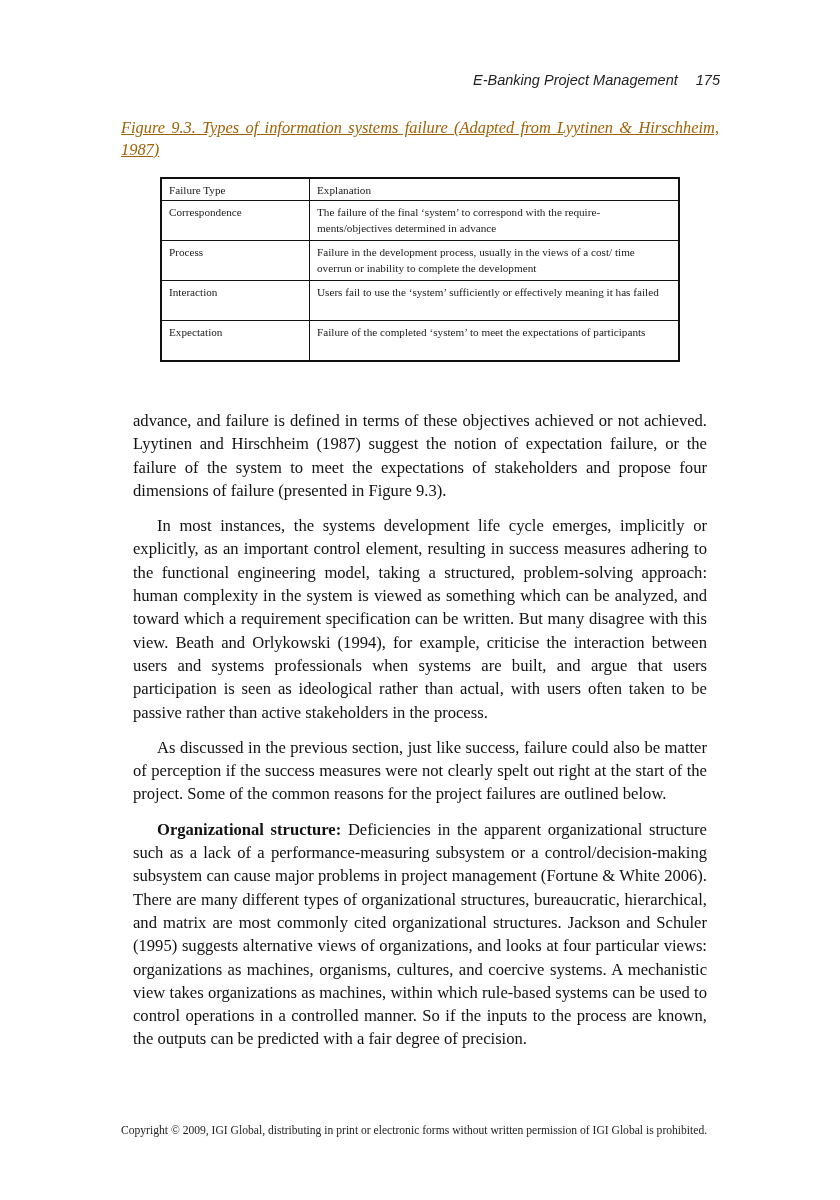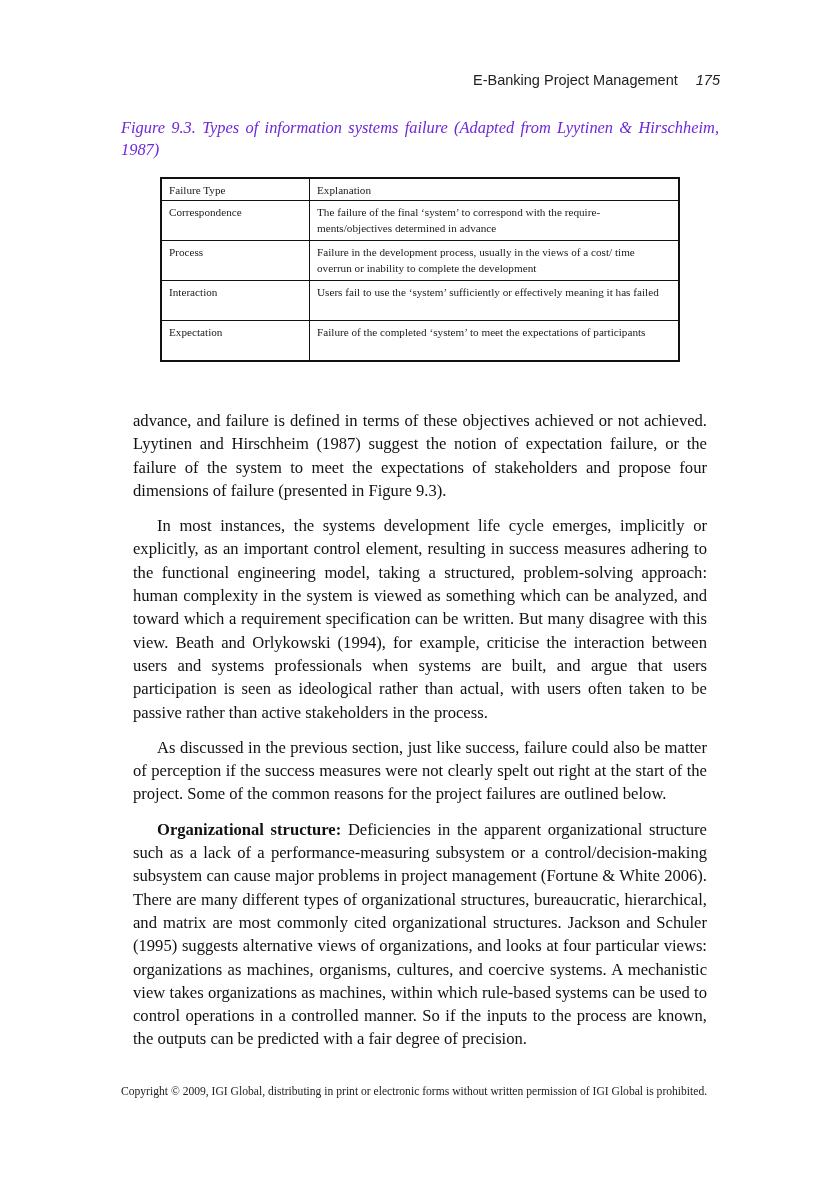--- a/index.html
+++ b/index.html
@@ -17,37 +17,39 @@
   .running-header {
     position: absolute;
     top: 72px;
     right: 120px;
     font-family: "Liberation Sans", sans-serif;
     font-size: 14.5px;
     color: #222;
     white-space: nowrap;
   }
   .running-header .title {
+    font-style: italic;
   }
   .running-header .page-no {
     margin-left: 14px;
     font-style: italic;
   }
   .figure-caption {
     position: absolute;
     top: 117px;
     left: 121px;
     width: 598px;
     font-family: "Liberation Serif", serif;
     font-style: italic;
     font-size: 16.4px;
     line-height: 22px;
     text-align: justify;
     text-align-last: left;
-    color: #6d28d9;
+    color: #a16207;
+    text-decoration: underline;
   }
   table.failure-table {
     position: absolute;
     top: 177px;
     left: 160px;
     width: 520px;
     border-collapse: collapse;
     font-family: "Liberation Serif", serif;
     font-size: 11.2px;
     line-height: 16px;
@@ -89,21 +91,21 @@
     margin: 12px;
   }
   .body-text p.indent {
     text-indent: 24px;
   }
   .body-text .run-in {
     font-weight: bold;
   }
   .copyright {
     position: absolute;
-    top: 1084px;
+    top: 1123px;
     left: 121px;
     width: 600px;
     font-family: "Liberation Serif", serif;
     font-size: 11.6px;
     line-height: 15px;
     color: #222;
   }
 </style>
 </head>
 <body>

